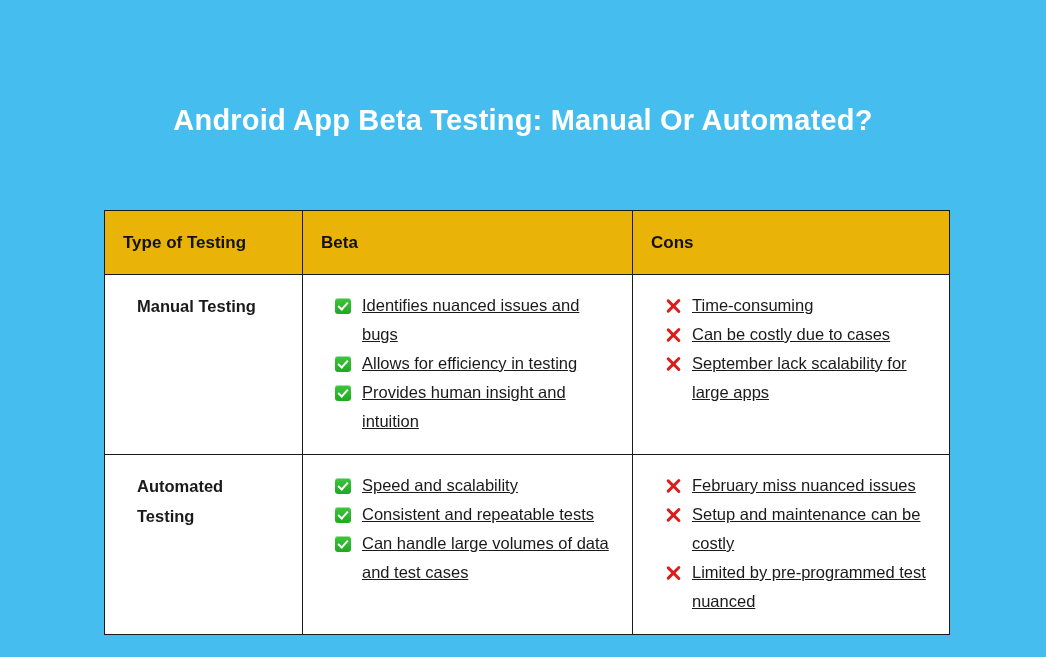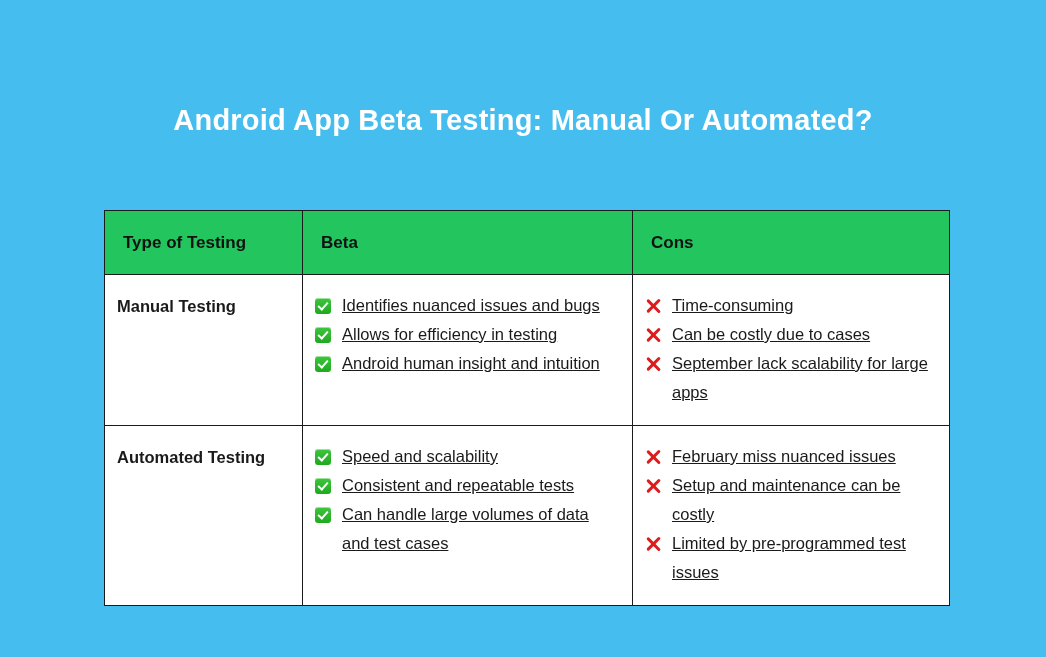--- a/index.html
+++ b/index.html
@@ -41,35 +41,35 @@
   }
 
   .comparison-table th,
   .comparison-table td {
     border: 1.5px solid #1b1b1b;
     vertical-align: top;
     text-align: left;
   }
 
   .comparison-table thead th {
-    background: #22c55e;
+    background: #eab308;
     height: 64px;
     padding: 12px 18px;
     font-size: 17px;
     font-weight: bold;
     color: #111111;
     vertical-align: middle;
   }
 
   .col-type  { width: 198px; }
   .col-pros  { width: 330px; }
   .col-cons  { width: 317px; }
 
   .comparison-table tbody td {
-    padding: 16px 18px 18px 12px;
+    padding: 16px 18px 18px 32px;
     font-size: 16.5px;
     color: #1a1a1a;
   }
 
   td.row-label {
     font-weight: bold;
     font-size: 17px;
     line-height: 30px;
     padding-top: 18px;
     color: #111111;
@@ -155,21 +155,21 @@
           <li>
             <span class="icon-check"></span>
             <span>Identifies nuanced issues and bugs</span>
           </li>
           <li>
             <span class="icon-check"></span>
             <span>Allows for efficiency in testing</span>
           </li>
           <li>
             <span class="icon-check"></span>
-            <span>Android human insight and intuition</span>
+            <span>Provides human insight and intuition</span>
           </li>
         </ul>
       </td>
       <td>
         <ul class="item-list">
           <li>
             <span class="icon-cross"></span>
             <span>Time-consuming</span>
           </li>
           <li>
@@ -206,19 +206,19 @@
           <li>
             <span class="icon-cross"></span>
             <span>February miss nuanced issues</span>
           </li>
           <li>
             <span class="icon-cross"></span>
             <span>Setup and maintenance can be costly</span>
           </li>
           <li>
             <span class="icon-cross"></span>
-            <span>Limited by pre-programmed test issues</span>
+            <span>Limited by pre-programmed test nuanced</span>
           </li>
         </ul>
       </td>
     </tr>
   </tbody>
 </table>
 
 </body></html>

